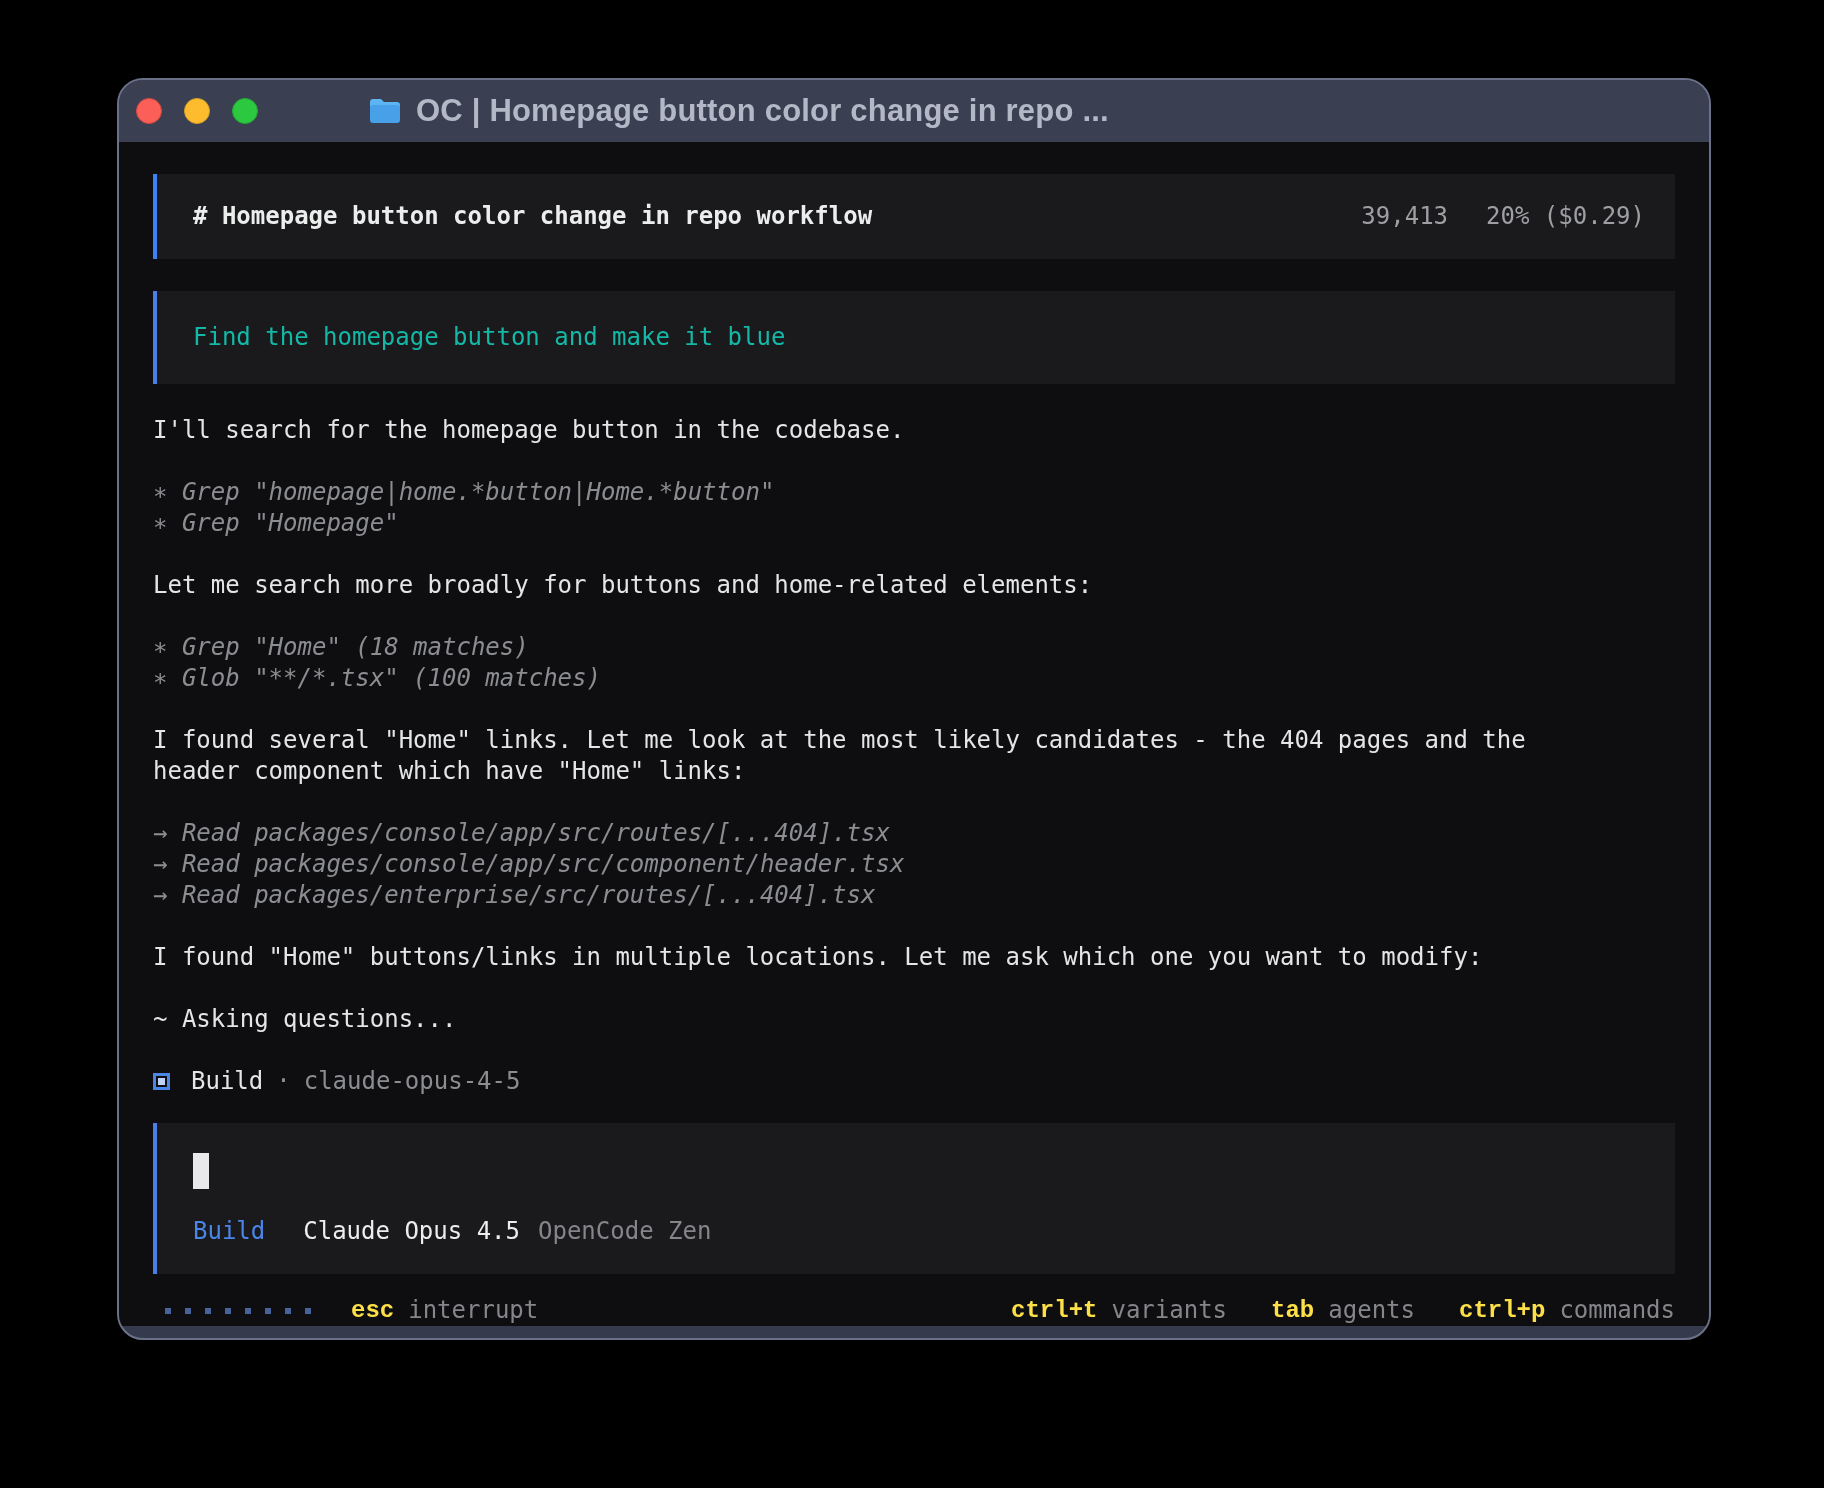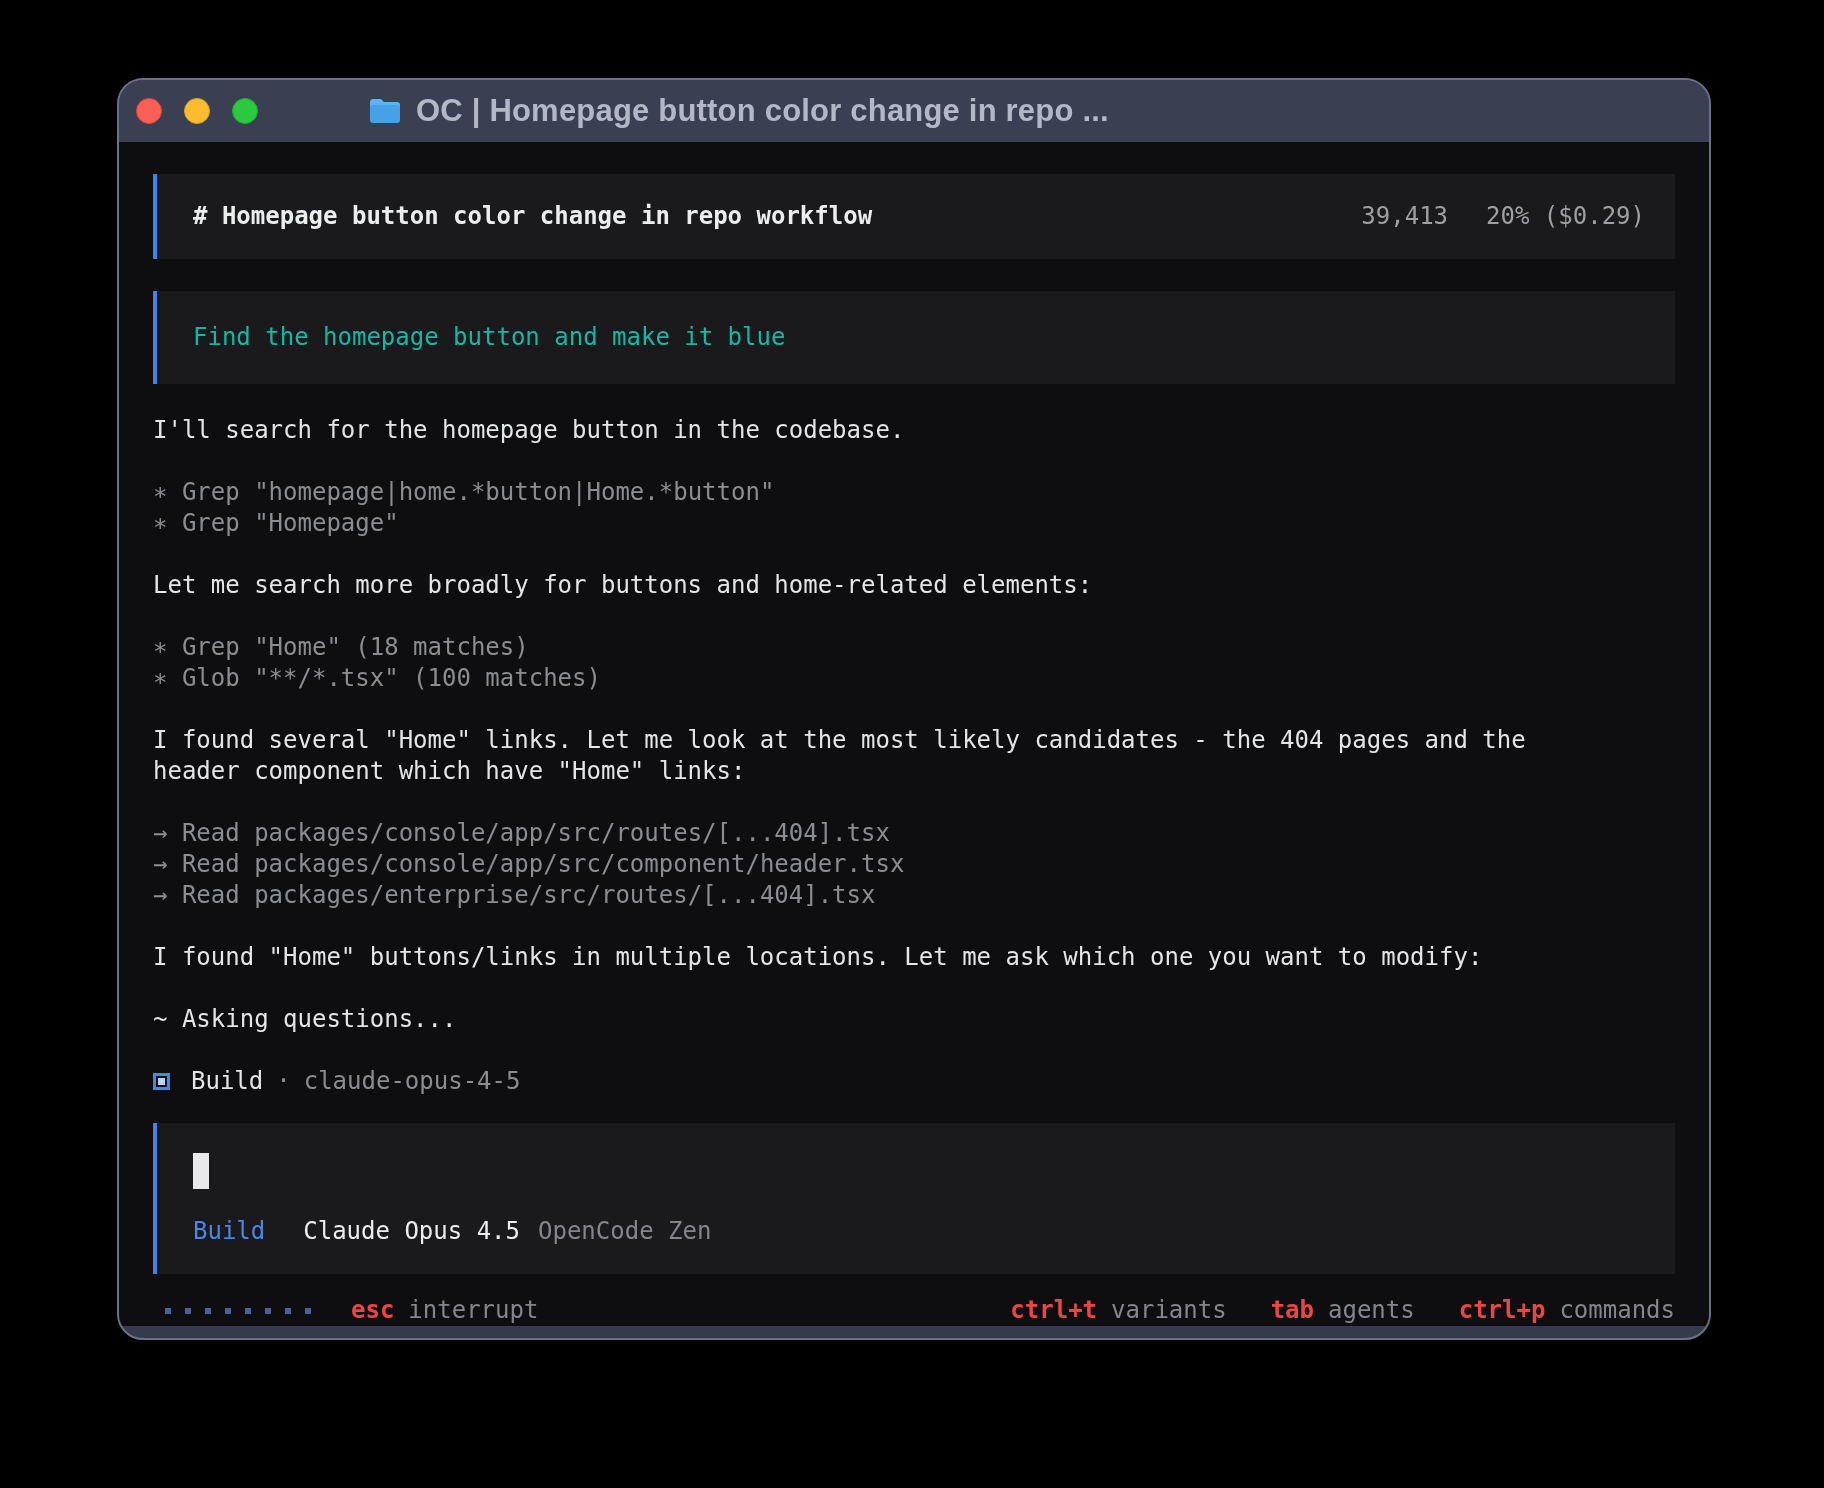--- a/index.html
+++ b/index.html
@@ -42,21 +42,21 @@
   }
   .header-title { font-weight:bold; color:#eceded; }
   .header-stats { display:flex; gap:38px; color:#9d9fa3;justify-content:space-between; }
 
   .user-panel { padding:31px 36px; margin-top:32px; color:#14b8a6; }
 
   .transcript { margin-top:0; }
   .block { margin-top:31px; }
   .tline { white-space:pre; }
   .tline.white { color:#e4e5e7; }
-  .tline.gray  { color:#8b8d91; }
+  .tline.gray  { color:#8b8d91;font-style:italic; }
   .tline .prefix { color:#8b8d91; }
 
   .model-line { margin-top:31px; display:flex; align-items:center; }
   .model-icon {
     width:17px; height:17px; border:3px solid #4a86e8; margin-right:21px;
     display:flex; align-items:center; justify-content:center; flex:0 0 auto;
   }
   .model-icon .inner { width:7px; height:7px; background:#bed2f8; }
   .model-agent { color:#e4e5e7; }
   .model-sep { color:#8b8d91; margin:0 13px; }
@@ -69,21 +69,21 @@
   .input-model { color:#eceded; margin-left:38px; }
   .input-provider { color:#85868a; margin-left:18px; }
 
   .statusbar {
     margin-top:21px; height:31px; display:flex; align-items:center;
     justify-content:space-between;
   }
   .sb-left { display:flex; align-items:center; }
   .dots { display:flex; gap:14px; margin-left:12px; margin-right:40px; }
   .dot { width:6px; height:6px; background:#46639c; }
-  .sb-key { color:#ef4444; font-weight:bold; }
+  .sb-key { color:#fde047; font-weight:bold;font-family:Liberation Mono, monospace; }
   .sb-label { color:#85868a; margin-left:14px; }
   .sb-right { display:flex; }
   .shortcut { display:flex; margin-left:44px; }
 </style>
 </head>
 <body>
 
 <div class="window">
 
   <div class="titlebar">

